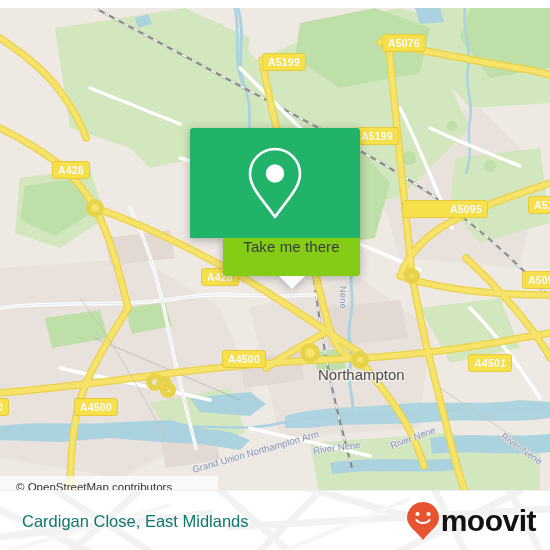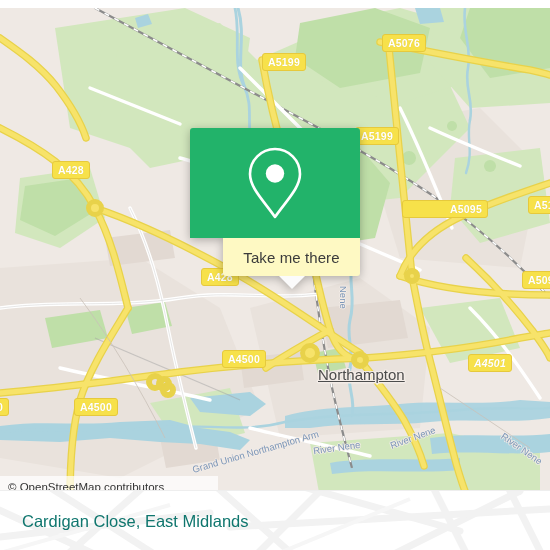--- a/index.html
+++ b/index.html
@@ -37,21 +37,20 @@
 
   
   .place-label{
     position:absolute;
     color:#4c4c4c;
     font-size:15px;
     white-space:nowrap;
     text-shadow:
       -1.5px 0 #f3ece7, 1.5px 0 #f3ece7, 0 -1.5px #f3ece7, 0 1.5px #f3ece7,
       -1px -1px #f3ece7, 1px 1px #f3ece7, -1px 1px #f3ece7, 1px -1px #f3ece7;
-    text-decoration: underline;
   }
   .water-label{
     position:absolute;
     color:#7b96b8;
     font-size:9.5px;
     white-space:nowrap;
     text-shadow:
       -1px 0 #f3ece7, 1px 0 #f3ece7, 0 -1px #f3ece7, 0 1px #f3ece7;
   }
 
@@ -61,24 +60,24 @@
     left:190px;top:120px;width:170px;
     filter:drop-shadow(0 2px 5px rgba(0,0,0,.28));
   }
   .popup-body{
     height:110px;
     border-radius:3px 3px 0 0;
     display:flex;align-items:center;justify-content:center;
   }
   .pin-icon{display:block;}
   .popup-foot{
-    background:#fef9c3;
+    background:#84cc16;
     height:38px;
     border-radius:0 0 3px 3px;
-    display:flex;align-items:center;justify-content:center;
+    display:flex;align-items:flex-start;justify-content:center;
     position:relative;
     margin-left:33px;
   }
   .popup-foot-label{
     color:#3b3b3b;
     font-size:15px;
     letter-spacing:.1px;
   }
   .popup-tail{
     position:absolute;
@@ -91,21 +90,21 @@
   }
 
   
   .attribution{
     position:absolute;
     left:0;bottom:0;
     height:22px;
     width:218px;
     background:rgba(255,255,255,.72);
     display:flex;align-items:center;
-    padding-left:8px;
+    padding-left:16px;
     box-sizing:border-box;
   }
   .attribution span{
     color:#333333;
     font-size:11.5px;
   }
 
   
   .footer{
     position:absolute;left:0;top:490px;width:550px;height:60px;
@@ -356,15 +355,24 @@
         <path d="M0,46 L210,22"></path>
         <path d="M230,36 L550,18"></path>
         <path d="M505,-10 L545,70"></path>
       </g>
       <g fill="none" stroke="#f6f6f6" stroke-width="4">
         <path d="M0,62 L170,14"></path>
         <path d="M260,70 L410,8"></path>
       </g>
     </svg>
     <div class="footer-title">Cardigan Close, East Midlands</div>
+    <div class="brand">
+      <svg width="34" height="40" viewBox="0 0 34 40">
+        <path d="M17 1 C8.2 1 1 8.2 1 17 C1 25.5 11 30.5 17 39 C23 30.5 33 25.5 33 17 C33 8.2 25.8 1 17 1 Z" fill="#e8542f"></path>
+        <circle cx="11.5" cy="13" r="2.1" fill="#ffffff"></circle>
+        <circle cx="22.5" cy="13" r="2.1" fill="#ffffff"></circle>
+        <path d="M10.5 19 C13 23 21 23 23.5 19" fill="none" stroke="#ffffff" stroke-width="2.1" stroke-linecap="round"></path>
+      </svg>
+      <span class="brand-word">moovit</span>
+    </div>
   </div>
 
 </div>
 
 </body></html>

